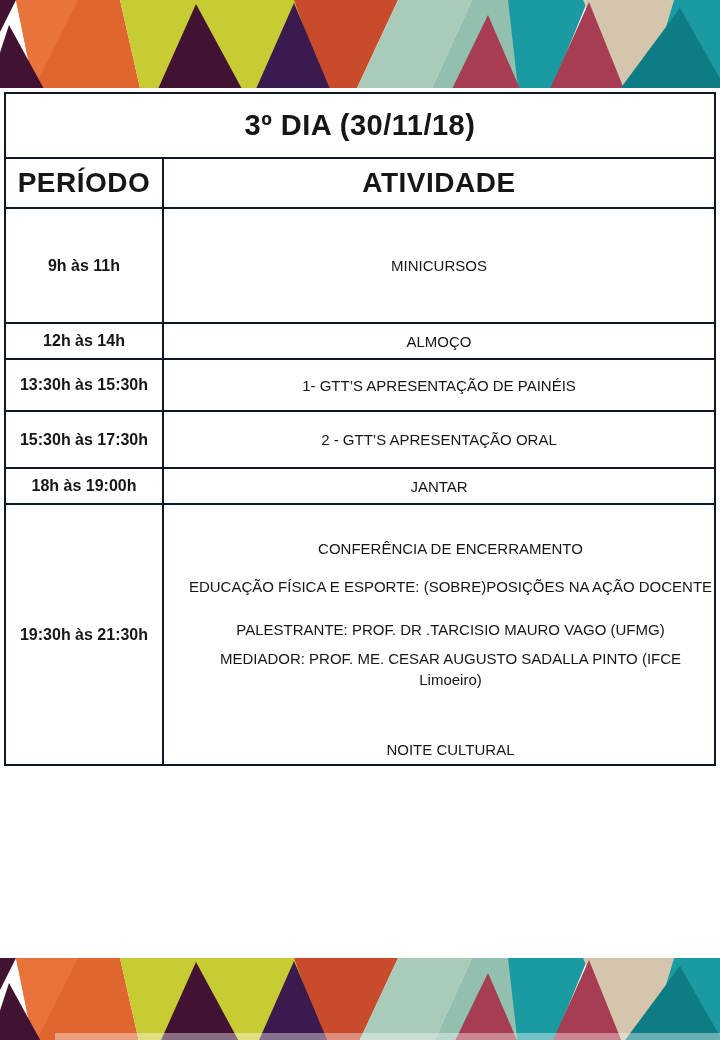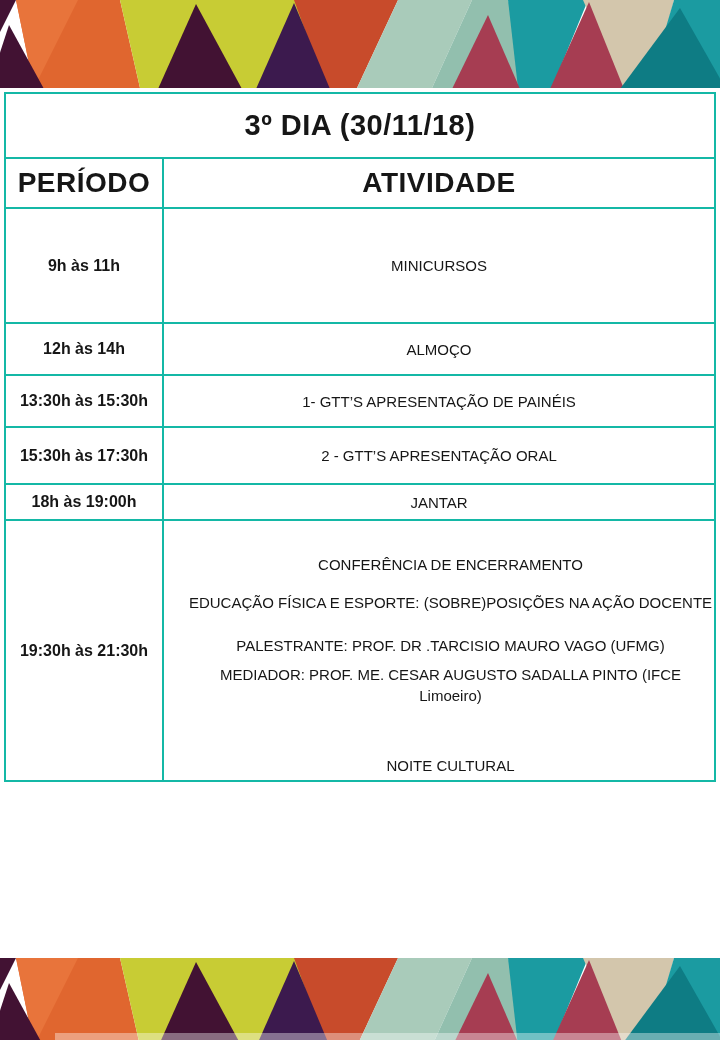--- a/index.html
+++ b/index.html
@@ -9,29 +9,29 @@
   }
   .banner{position:absolute;left:0;width:720px;display:block;}
   .banner-top{top:0;height:88px;}
   .banner-bottom{top:958px;height:82px;}
 
   table.schedule{
     position:absolute;left:4px;top:92px;width:712px;
     border-collapse:collapse;table-layout:fixed;
   }
   table.schedule td,table.schedule th{
-    border:2px solid #14b8a6;padding:0;text-align:center;vertical-align:middle;
+    border:2px solid #0f172a;padding:0;text-align:center;vertical-align:middle;
     overflow:hidden;
   }
   col.period-col{width:158px;}
   .title-row{height:65px;}
   .title-cell{font-size:29px;font-weight:bold;letter-spacing:.5px;}
   .head-row{height:50px;}
   .head-cell{font-size:28px;font-weight:bold;letter-spacing:.5px;}
-  .r1{height:115px;}.r2{height:52px;}.r3{height:52px;}
+  .r1{height:115px;}.r2{height:36px;}.r3{height:52px;}
   .r4{height:57px;}.r5{height:53px;}.r6{height:36px;}.r7{height:261px;}
   .period{font-size:16px;font-weight:bold;border-radius:19px;}
   .activity{font-size:15px;font-weight:normal;}
   .big-cell{vertical-align:top !important;}
   .big-cell div{font-size:15px;line-height:21px;padding-left:23px;}
   .l1{margin-top:33px;}
   .l2{margin-top:17px;}
   .l3{margin-top:22px;}
   .l4{margin-top:8px;}
   .l5{margin-top:49px;}

